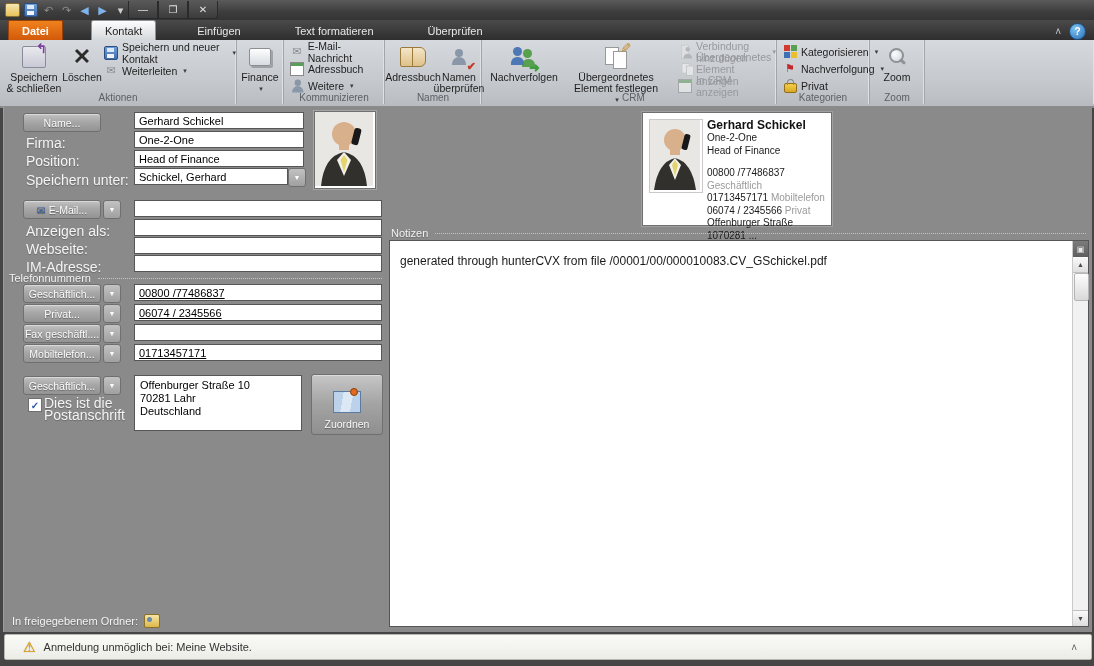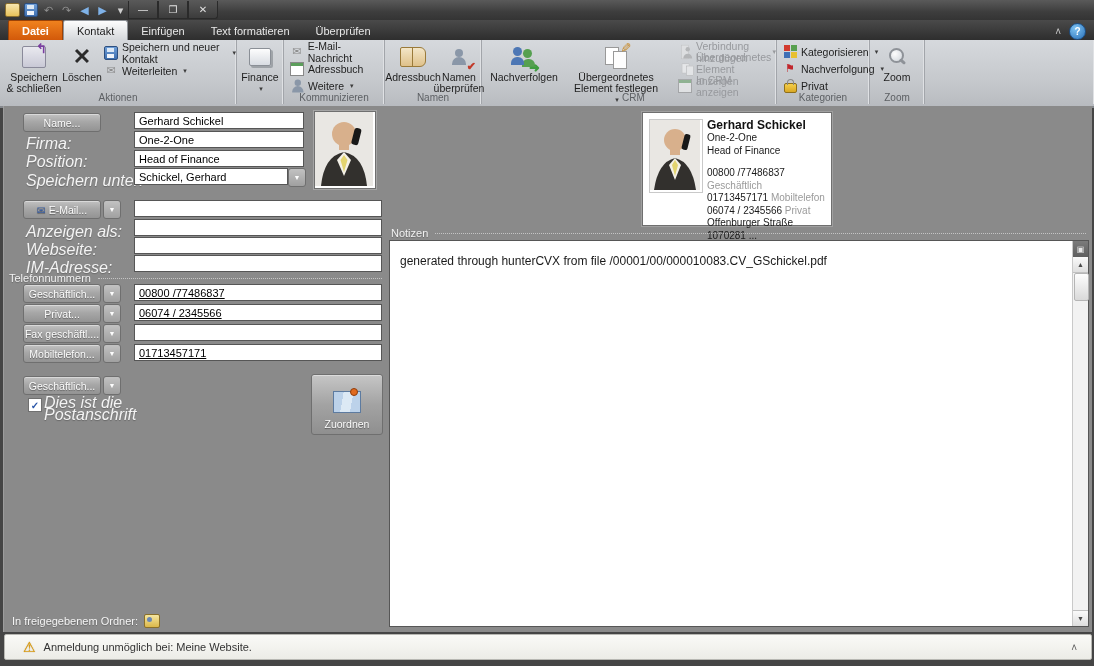--- a/index.html
+++ b/index.html
@@ -18,21 +18,21 @@
   .blu{color:#7fb2e8;}
   .title{flex:1;text-align:center;color:#e6e6e6;font-size:12px;letter-spacing:.2px;
          text-shadow:0 1px 1px rgba(0,0,0,.6);}
   .wincontrols{display:flex;padding-right:6px;gap:0;}
   .wbtn{width:28px;height:17px;display:flex;align-items:center;justify-content:center;
         color:#e0e0e0;font-size:10px;background:linear-gradient(#585858,#3c3c3c);
         border:1px solid #2a2a2a;border-top:none;}
   .wbtn.close{border-bottom-right-radius:3px;}
   
   .tabrow{position:absolute;left:0;top:20px;width:1094px;height:20px;
-          background:linear-gradient(#4a4a4a,#2e2e2e);display:flex;align-items:flex-end;}
+          background:linear-gradient(#4a4a4a,#2e2e2e);display:flex;align-items:flex-end;gap:28px;}
   .tab{height:19px;display:flex;align-items:center;padding:0 13px;font-size:11px;color:#e8e8e8;}
   .tab.file{background:linear-gradient(#f0821e,#d2590a);color:#fff;border-radius:2px 2px 0 0;
             margin-left:8px;font-weight:bold;border:1px solid #9c4206;border-bottom:none;}
   .tab.active{background:linear-gradient(#fdfdfd,#d5d8db);color:#1c1c1c;
               border:1px solid #8f9398;border-bottom:none;border-radius:2.5px 2.5px 0 0;}
   .tabrow-right{margin-left:auto;display:flex;align-items:center;gap:8px;padding-right:8px;}
   .chev{color:#cfcfcf;font-size:10px;}
   .helpbtn{width:15px;height:15px;border-radius:50%;background:radial-gradient(circle at 35% 30%,#7ec3f2,#2a70b8);
            color:#fff;font-size:10px;font-weight:bold;display:flex;align-items:center;justify-content:center;
            border:1px solid #1c4f86;}
@@ -81,21 +81,21 @@
   .ic-zoom{width:20px;height:20px;position:relative;}
   .ic-zoom::before{content:"";position:absolute;left:2px;top:1px;width:11px;height:11px;border:2px solid #8e9298;border-radius:50%;background:radial-gradient(circle at 35% 35%,#fdfdfd,#cfd4da);}
   .ic-zoom::after{content:"";position:absolute;left:12px;top:13px;width:7px;height:3px;background:#8e9298;border-radius:2px;transform:rotate(40deg);}
   .ic-env{color:#8a8a8a;font-size:13px;}
   .ic-cal{width:12px;height:12px;background:#fff;border:1px solid #888;position:relative;}
   .ic-cal::before{content:"";position:absolute;left:0;right:0;top:0;height:3px;background:#5b9e5b;}
   .ic-win{width:20px;height:16px;background:linear-gradient(#fdfdfd,#d8dce2);border:1px solid #8a8f96;border-radius:2px;box-shadow:2px 2px 0 rgba(120,125,132,.55);}
   
   .formarea{position:absolute;left:3px;top:106px;width:1088px;height:526px;background:#8a8a8a;
             border-left:1px solid #9d9d9d;}
-  .flabel{position:absolute;font-size:16px;color:#f4f4f4;text-shadow:0 1px 1px rgba(0,0,0,.25);font-style:italic;}
+  .flabel{position:absolute;font-size:14px;color:#f4f4f4;text-shadow:0 1px 1px rgba(0,0,0,.25);}
   .gbtn{position:absolute;background:linear-gradient(#c2c2c2,#a7a7a7 45%,#939393);border:1px solid #6f6f6f;
         border-radius:3px;color:#fbfbfb;font-size:10.5px;display:flex;align-items:center;justify-content:center;
         text-shadow:0 1px 1px rgba(0,0,0,.4);box-shadow:inset 0 1px 0 rgba(255,255,255,.4);}
   .gdrop{position:absolute;width:16px;background:linear-gradient(#c2c2c2,#a0a0a0);border:1px solid #6f6f6f;
          border-radius:3px;color:#fdfdfd;font-size:7px;display:flex;align-items:center;justify-content:center;}
   .field{position:absolute;height:17px;background:#fff;border:1px solid #565656;font-family:"Liberation Sans",sans-serif;
          font-size:11px;color:#000;padding:0 4px;box-sizing:border-box;}
   .field.ul{text-decoration:underline;}
   .sect{position:absolute;display:flex;align-items:center;font-size:11px;color:#f1f1f1;
         text-shadow:0 1px 1px rgba(0,0,0,.25);}
@@ -383,20 +383,23 @@
     <div class="gdrop" style="left:99px;top:218px;height:17px">▼</div>
     <input class="field" style="left: 130px; top: 218px; width: 248px;" value="">
     <div class="gbtn" style="left:19px;top:238px;width:76px;height:17px">Mobiltelefon...</div>
     <div class="gdrop" style="left:99px;top:238px;height:17px">▼</div>
     <input class="field ul" style="left: 130px; top: 238px; width: 248px;" value="01713457171">
 
     <div class="gbtn" style="left:19px;top:270px;width:76px;height:17px">Geschäftlich...</div>
     <div class="gdrop" style="left:99px;top:270px;height:17px">▼</div>
     <div class="cb" style="left:24px;top:292px">✓</div>
     <div class="flabel" style="left:40px;top:291px;width:92px;line-height:12px">Dies ist die Postanschrift</div>
+    <div class="addrbox" style="left:130px;top:269px;width:168px;height:56px">Offenburger Straße 10
+70281 Lahr
+Deutschland</div>
     <div class="mapbtn" style="left:307px;top:268px;width:70px;height:55px">
       <span class="ic-map"></span>
       <span>Zuordnen</span>
     </div>
 
     <div class="vcard" style="left:638px;top:6px;width:178px;height:102px">
       <div style="position:absolute;left:6px;top:6px;width:52px;height:72px;border:1px solid #c9c9c9">
         <svg width="50" height="70" viewBox="0 0 50 70">
           <rect width="50" height="70" fill="#e9e7e3"></rect>
           <circle cx="25" cy="20" r="11" fill="#d8b08c"></circle>

